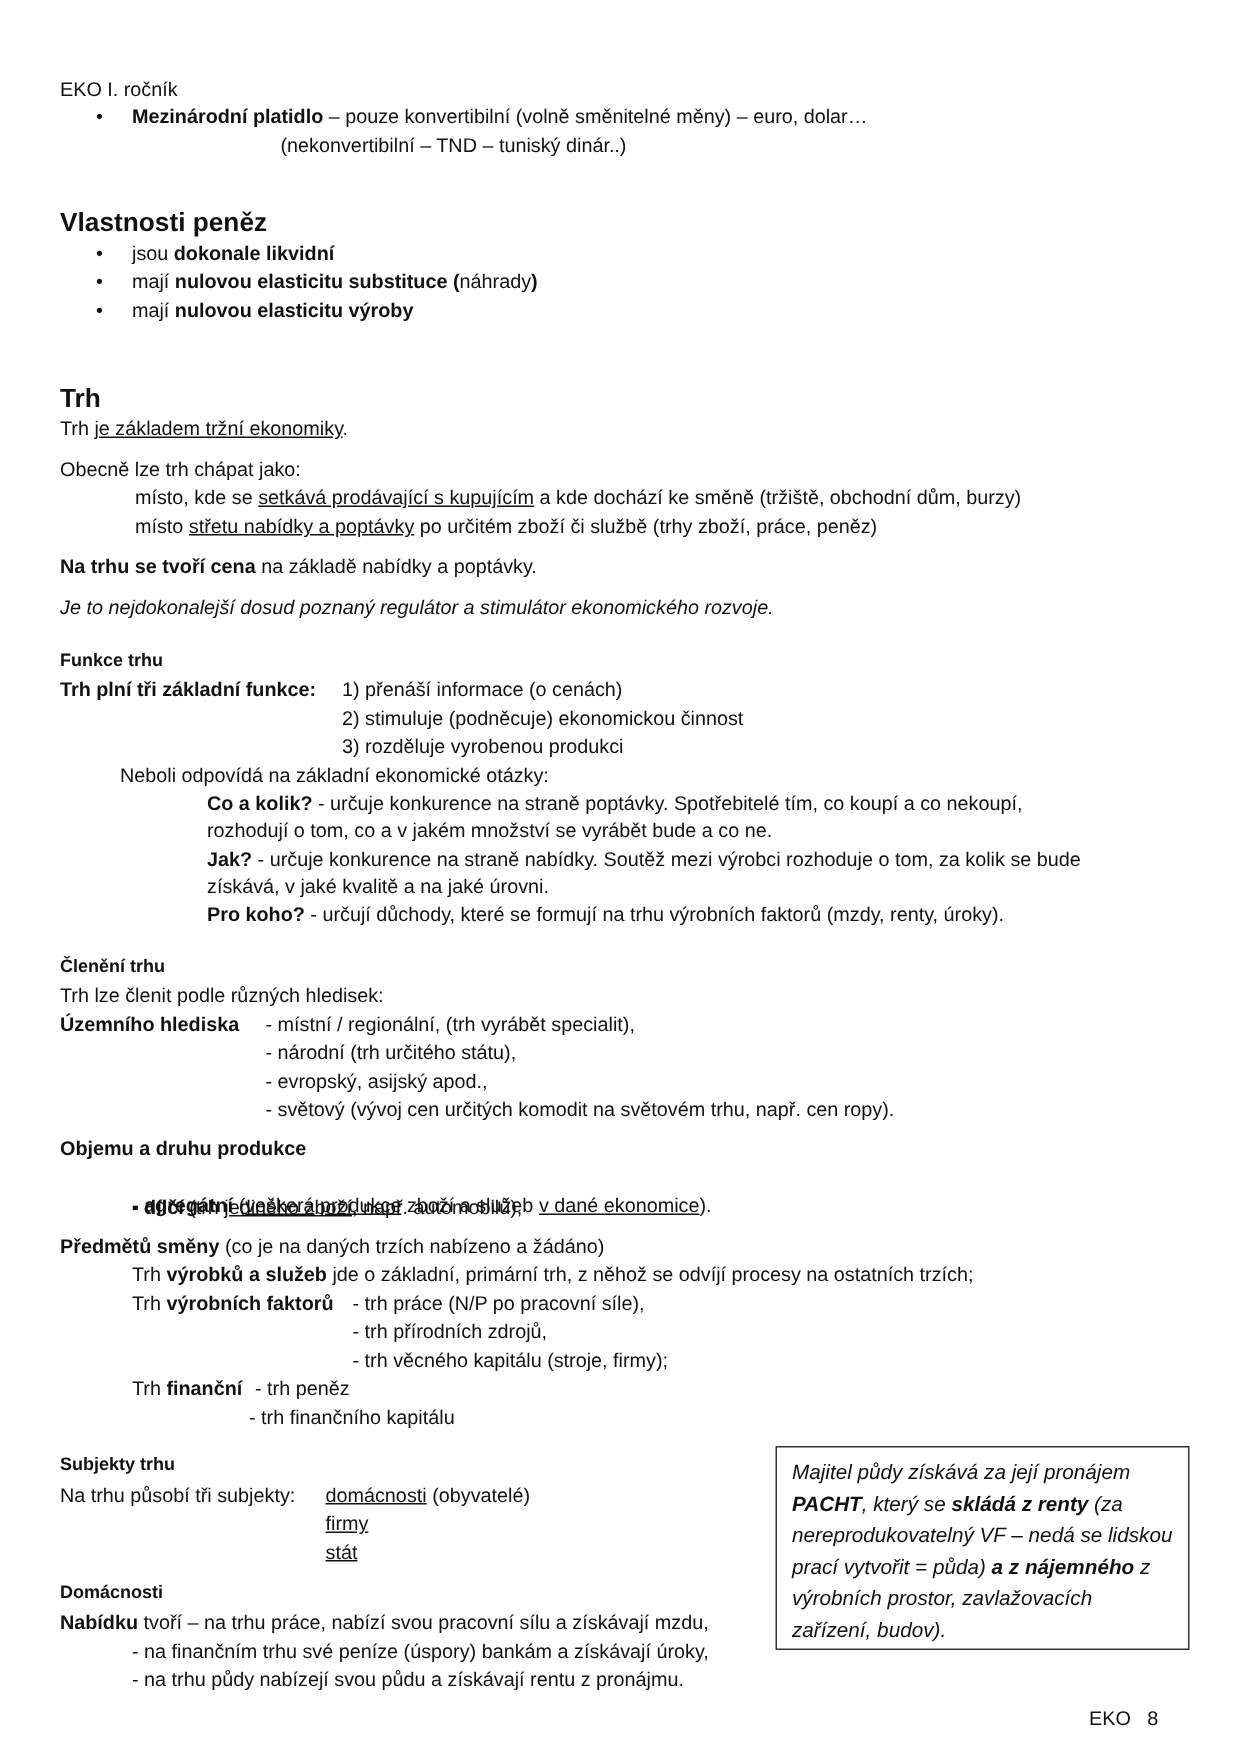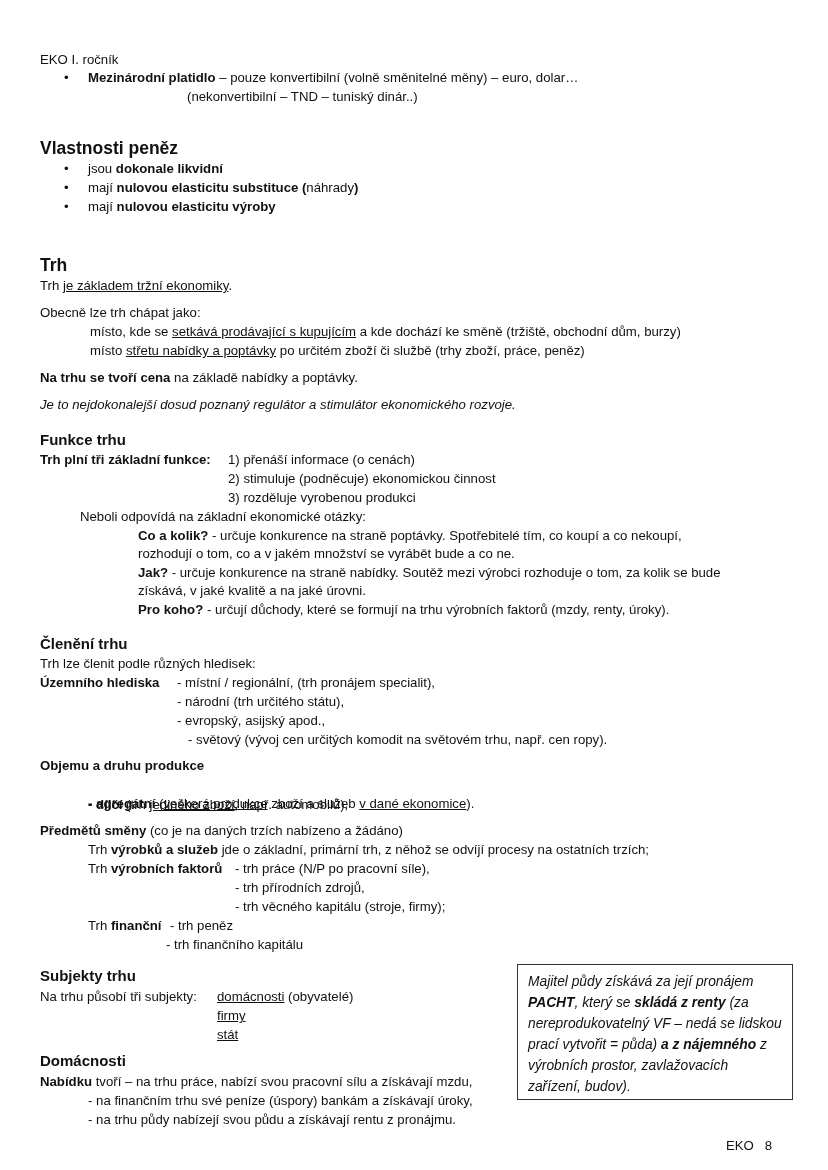--- a/index.html
+++ b/index.html
@@ -5,21 +5,21 @@
   html, body { margin: 0; padding: 0; background: #ffffff; }
   body {
     width: 828px; height: 1170px; position: relative; overflow: hidden;
     font-family: "Liberation Sans", "DejaVu Sans", sans-serif;
     color: #111111; font-size: 13.2px; line-height: 18px;
   }
   .abs { position: absolute; white-space: nowrap; }
   b { font-weight: bold; }
   u { text-decoration: underline; }
   .h1 { font-size: 17.5px; font-weight: bold; line-height: 22px; }
-  .h2 { font-size: 15px; font-weight: bold; line-height: 20px; }
+  .h2 { font-size: 12px; font-weight: bold; line-height: 20px; }
   .bullet { display: inline-block; width: 24px; text-align: left; }
   .ital { font-style: italic; }
   .box {
     position: absolute; left: 517px; top: 964px; width: 276px; height: 136px;
     border: 1px solid #333; box-sizing: border-box;
     padding: 6px 10px; font-style: italic; font-size: 13.8px; line-height: 21px;
     white-space: normal;
   }
 </style>
 </head>
@@ -73,24 +73,24 @@
   <b>Jak?</b><span> - určuje konkurence na straně nabídky. Soutěž mezi výrobci rozhoduje o tom, za kolik se bude</span>
 </div>
 <div class="abs" style="left:138px;top:582px;">získává, v jaké kvalitě a na jaké úrovni.</div>
 <div class="abs" style="left:138px;top:601px;">
   <b>Pro koho?</b><span> - určují důchody, které se formují na trhu výrobních faktorů (mzdy, renty, úroky).</span>
 </div>
 
 <div class="abs h2" style="left:40px;top:634px;text-align:center;">Členění trhu</div>
 <div class="abs" style="left:40px;top:655px;">Trh lze členit podle různých hledisek:</div>
 <div class="abs" style="left:40px;top:674px;font-weight:bold;">Územního hlediska</div>
-<div class="abs" style="left:177px;top:674px;">- místní / regionální, (trh pronájem specialit),</div>
+<div class="abs" style="left:177px;top:674px;">- místní / regionální, (trh vyrábět specialit),</div>
 <div class="abs" style="left:177px;top:693px;">- národní (trh určitého státu),</div>
 <div class="abs" style="left:177px;top:712px;">- evropský, asijský apod.,</div>
-<div class="abs" style="left:188px;top:731px;text-align:right;">- světový (vývoj cen určitých komodit na světovém trhu, např. cen ropy).</div>
+<div class="abs" style="left:177px;top:731px;text-align:right;">- světový (vývoj cen určitých komodit na světovém trhu, např. cen ropy).</div>
 
 <div class="abs" style="left:40px;top:757px;font-weight:bold;">Objemu a druhu produkce</div>
 <div class="abs" style="left:88px;top:796px;text-align:center;">
   <b>- dílčí</b><span> (trh </span><u>jediného zboží</u><span>, např. automobilů),</span>
 </div>
 <div class="abs" style="left:88px;top:795px;">
   <b>- agregátní</b><span> (</span><u>veškerá</u><span> </span><u>produkce</u><span> zboží a služeb </span><u>v dané ekonomice</u><span>).</span>
 </div>
 
 <div class="abs" style="left:40px;top:822px;">

